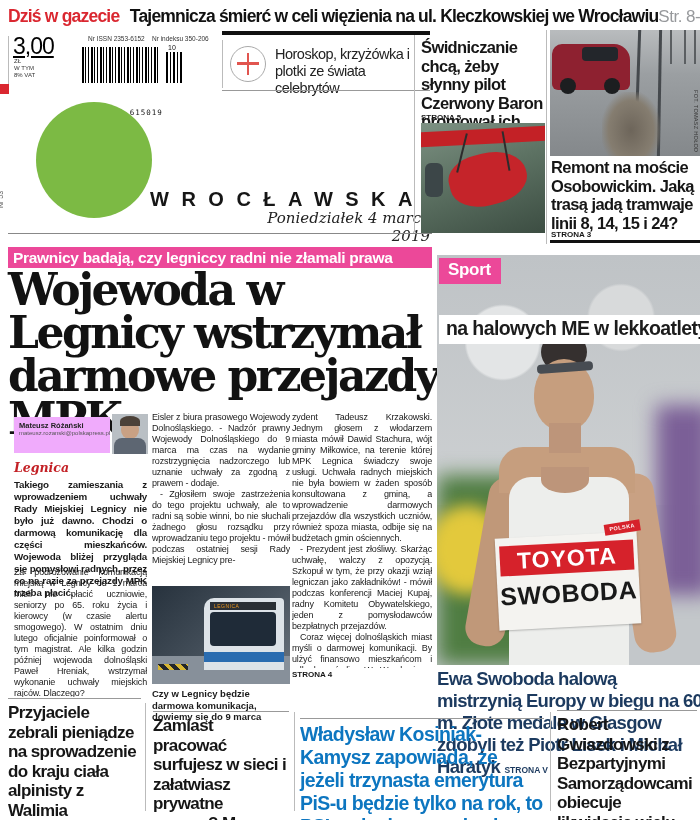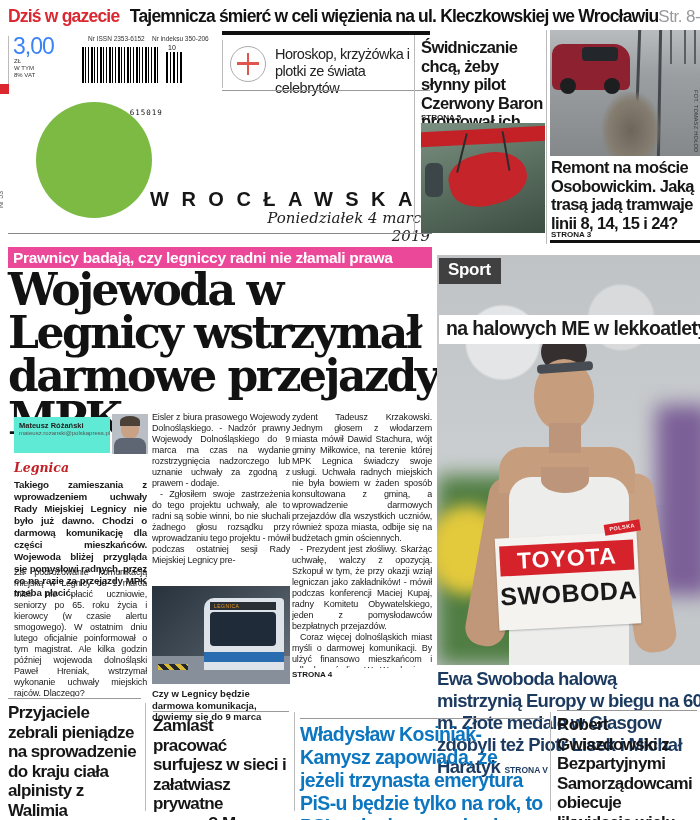--- a/index.html
+++ b/index.html
@@ -9,21 +9,21 @@
   .hline{position:absolute;background:#111;}
   .vline{position:absolute;background:#bbb;width:1px;}
 
   
   .topbar{left:8px;top:6px;width:686px;display:flex;justify-content:space-between;align-items:baseline;white-space:nowrap;}
   .topbar .red{color:#da2730;font-weight:bold;font-size:17.5px;letter-spacing:-0.8px;}
   .topbar .blk{color:#111;font-weight:bold;font-size:17.5px;letter-spacing:-0.8px;margin-left:6px;}
   .topbar .pg{color:#97999c;font-size:17px;letter-spacing:-0.5px;}
 
   
-  .price-big{left:13px;top:33px;font-size:23px;letter-spacing:-1px;color:#3b82f6;}
+  .price-big{left:13px;top:33px;font-size:23px;letter-spacing:-1px;color:#000000;text-decoration:underline;}
   .price-sm{left:14px;top:58px;font-size:6px;line-height:7px;color:#333;}
   .issn{left:88px;top:35px;font-size:6.5px;color:#333;}
   .indeks{left:152px;top:35px;font-size:6.5px;color:#333;}
   .barcode{left:82px;top:47px;width:78px;height:36px;
      background:repeating-linear-gradient(90deg,#000 0 2px,#fff 2px 3px,#000 3px 4px,#fff 4px 6px,#000 6px 7px,#fff 7px 9px);}
   .barcode-digits{left:80px;top:84px;font-family:"DejaVu Sans Mono",monospace;font-size:7.5px;letter-spacing:1px;color:#111;margin-top:24px;}
   .barcode-addon{left:166px;top:52px;width:16px;height:31px;
      background:repeating-linear-gradient(90deg,#000 0 2px,#fff 2px 4px,#000 4px 5px,#fff 5px 7px);}
   .addon-num{left:168px;top:44px;font-size:7px;color:#111;}
   .redsq{left:0;top:84px;width:9px;height:10px;background:#da2730;}
@@ -62,21 +62,21 @@
   .rm-head{left:551px;top:158px;width:150px;font-size:16.5px;line-height:18.5px;font-weight:bold;letter-spacing:-0.6px;color:#161616;}
   .rm-page{left:551px;top:230px;}
 
   
   .kicker{left:8px;top:247px;width:424px;height:21px;background:#ec4899;color:#fff;
           font-size:15.5px;font-weight:bold;letter-spacing:-0.3px;line-height:21px;padding-left:5px;box-sizing:border-box;}
   .headline{left:8px;top:268px;width:430px;font-family:"DejaVu Serif",serif;font-weight:bold;
             font-size:44px;line-height:43px;letter-spacing:-2.5px;color:#121212;}
 
   
-  .byline-box{left:14px;top:417px;width:96px;height:36px;background:#5eead4;padding:4px 5px;box-sizing:border-box;}
+  .byline-box{left:14px;top:417px;width:96px;height:36px;background:#f0abfc;padding:4px 5px;box-sizing:border-box;}
   .byline-name{font-size:7.5px;font-weight:bold;color:#222;}
   .byline-mail{font-size:6px;color:#555;}
   .author-photo{left:112px;top:414px;width:36px;height:40px;background:#b9bfc4;overflow:hidden;}
   .a-head{position:absolute;left:9px;top:5px;width:18px;height:20px;background:#c9a184;border-radius:50% 50% 45% 45%;}
   .a-hair{position:absolute;left:8px;top:2px;width:20px;height:10px;background:#4c4138;border-radius:50% 50% 0 0;}
   .a-shirt{position:absolute;left:2px;top:24px;width:32px;height:16px;background:#5d6672;border-radius:8px 8px 0 0;}
   .section-tag{left:14px;top:460px;font-family:"DejaVu Serif",serif;font-style:italic;font-weight:bold;font-size:12.5px;color:#c32126;}
   .lead{left:14px;top:479px;width:133px;font-size:9.8px;line-height:12px;font-weight:bold;letter-spacing:-0.2px;text-align:justify;color:#1a1a1a;}
   .bodycol{font-size:9px;line-height:11px;letter-spacing:-0.15px;text-align:justify;color:#1a1a1a;overflow:hidden;}
   .bodycol p{margin:0;}
@@ -111,21 +111,21 @@
   .ath-neck{position:absolute;left:112px;top:168px;width:32px;height:30px;background:#bd957a;}
   .ath-shoulders{position:absolute;left:62px;top:192px;width:136px;height:46px;background:#c69e7e;border-radius:24px 24px 0 0;}
   .ath-arm-l{position:absolute;left:40px;top:222px;width:40px;height:170px;background:#c09879;border-radius:18px;transform:rotate(10deg);}
   .ath-arm-r{position:absolute;left:186px;top:218px;width:42px;height:180px;background:#c9a183;border-radius:18px;transform:rotate(-9deg);}
   .ath-tank{position:absolute;left:72px;top:222px;width:120px;height:188px;background:#edeeec;border-radius:22px 22px 0 0;}
   .ath-scoop{position:absolute;left:104px;top:212px;width:48px;height:26px;background:#bd957a;border-radius:0 0 50% 50%;}
   .bib{position:absolute;left:60px;top:280px;width:142px;height:92px;background:#f4f3f0;transform:rotate(-3deg);box-shadow:0 1px 2px rgba(0,0,0,.25);}
   .bib-toyota{margin:8px 4px 0 4px;background:#d6222b;color:#fff;font-weight:bold;font-size:23px;text-align:center;letter-spacing:1px;line-height:30px;height:30px;}
   .bib-name{color:#191919;font-weight:bold;font-size:25px;text-align:center;letter-spacing:0.5px;margin-top:6px;}
   .bib-polska{position:absolute;top:-10px;right:-4px;background:#d6222b;color:#fff;font-size:5.5px;font-weight:bold;padding:2px 5px 3px 5px;transform:rotate(-6deg);letter-spacing:0.5px;}
-  .sport-badge{position:absolute;left:2px;top:3px;background:#404040;color:#fff;font-size:17px;font-weight:bold;padding:2px 10px 4px 9px;letter-spacing:-0.3px;}
+  .sport-badge{position:absolute;left:2px;top:3px;background:#ec4899;color:#fff;font-size:17px;font-weight:bold;padding:2px 10px 4px 9px;letter-spacing:-0.3px;}
   .sport-strip{position:absolute;background:#fff;color:#1c1c1c;font-size:19.5px;font-weight:bold;letter-spacing:-0.6px;padding:2px 8px 4px 7px;white-space:nowrap;}
   .strip1{left:2px;top:31px;}
   .strip2{left:2px;top:60px;}
   .sport-caption{left:437px;top:668px;width:266px;font-size:18.5px;line-height:22px;font-weight:bold;letter-spacing:-0.7px;color:#1c3a5f;}
   .sport-caption .strona{color:#1c3a5f;font-size:8.5px;}
 
   
   .teaser{font-weight:bold;letter-spacing:-0.6px;color:#161616;}
   .t1{left:8px;top:703px;width:133px;font-size:17px;line-height:19.5px;}
   .t2{left:153px;top:716px;width:136px;font-size:17px;line-height:19.5px;}

